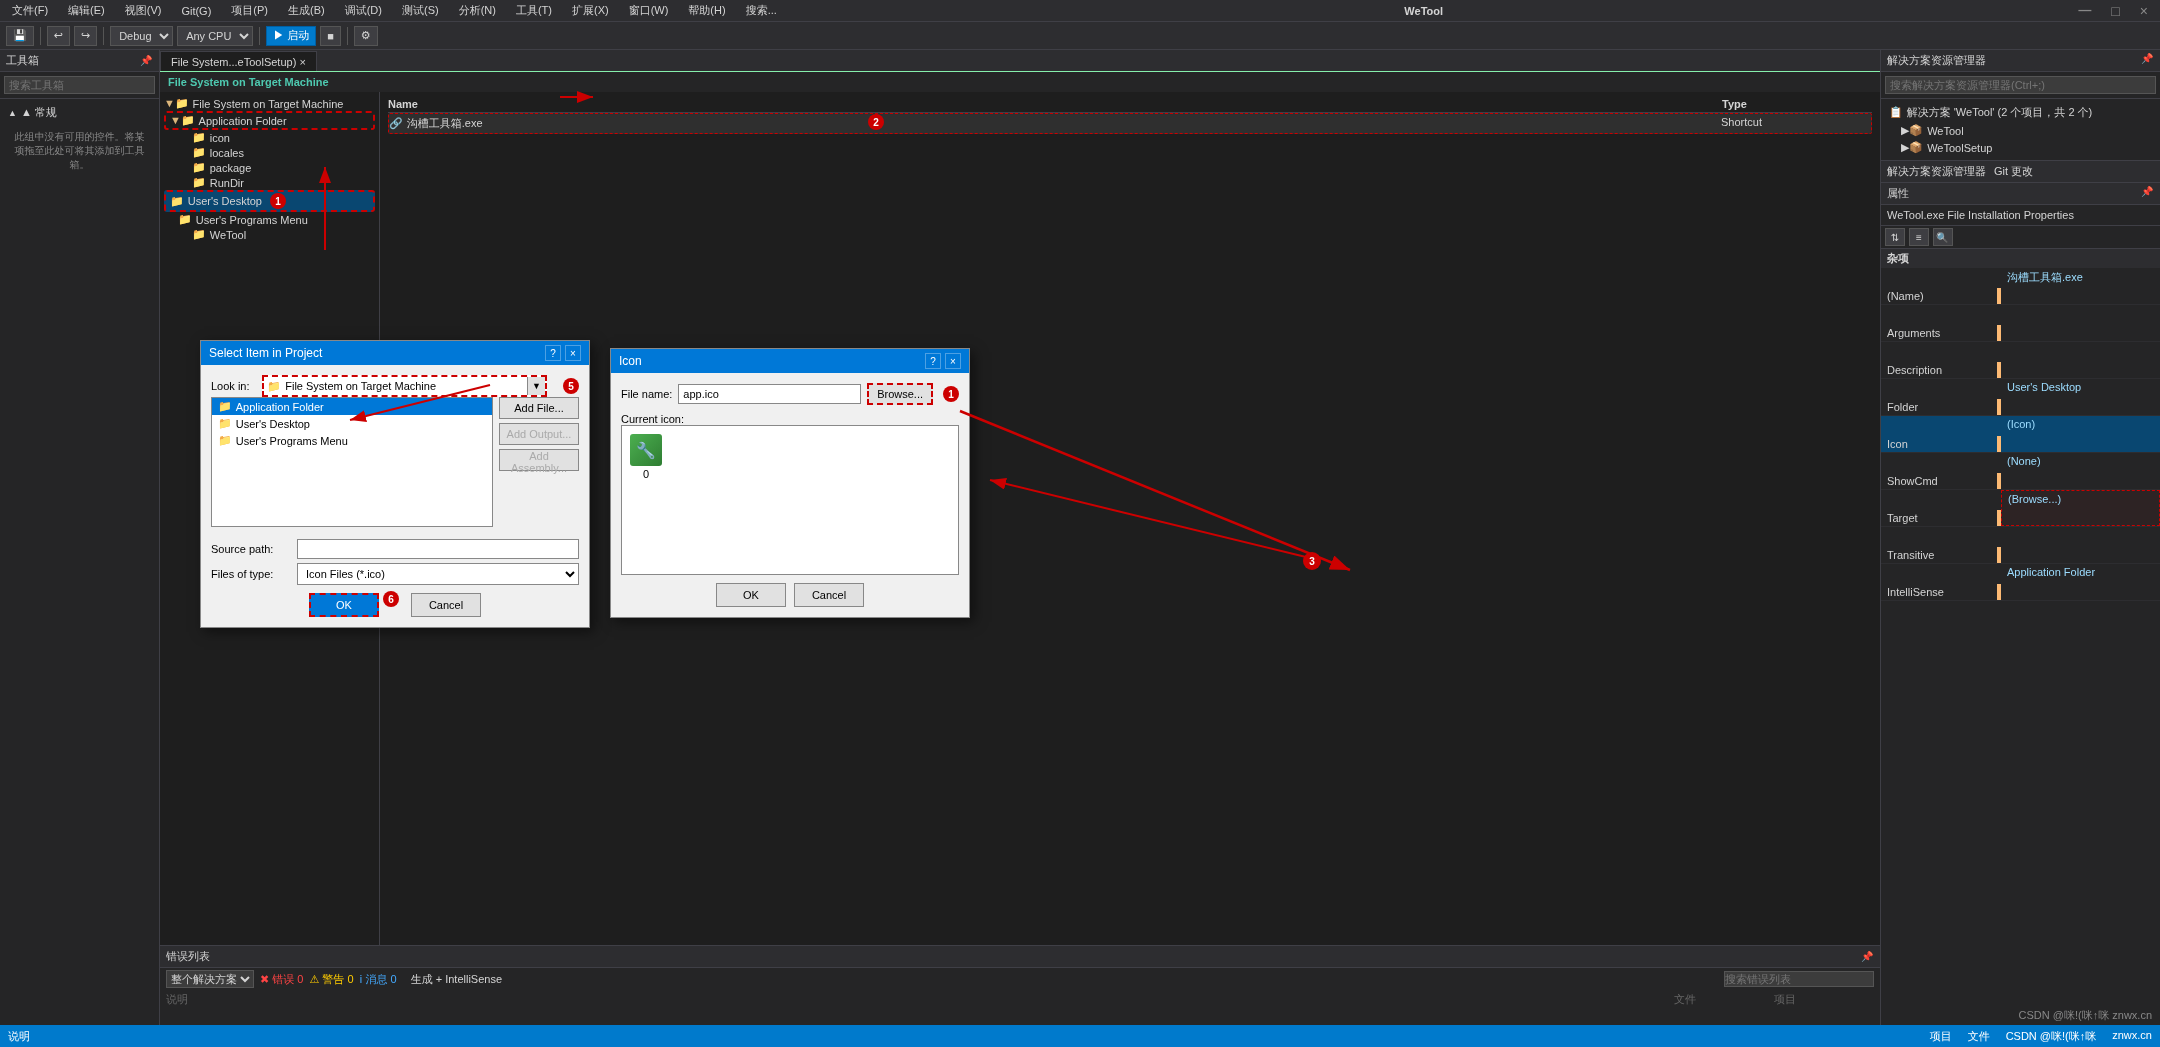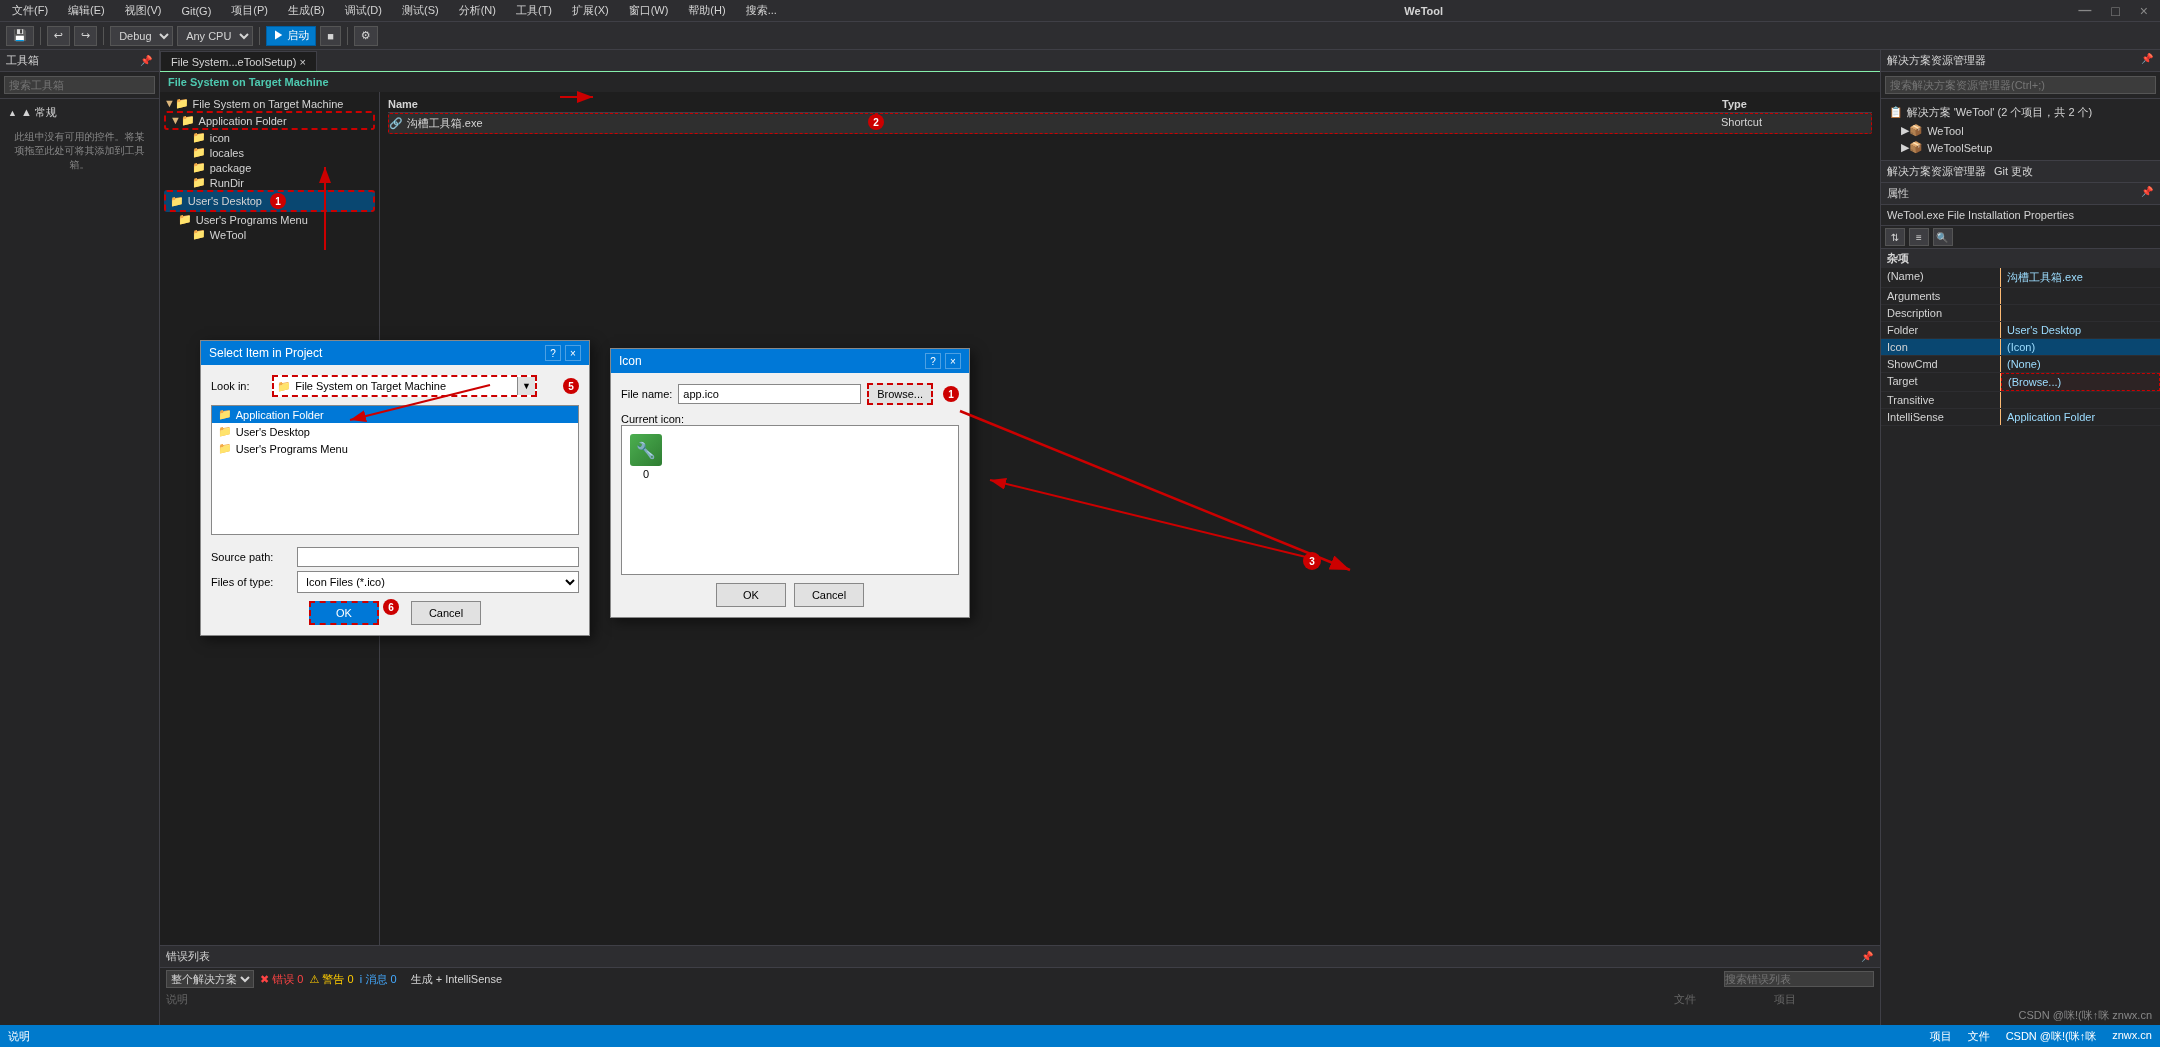--- a/index.html
+++ b/index.html
@@ -295,21 +295,22 @@
     }
     .props-row {
       display: grid;
       grid-template-columns: 120px 1fr;
       border-bottom: 1px solid #2d2d30;
     }
     .props-row.highlighted { background: #094771; }
     .props-key {
       padding: 2px 6px;
       color: #d4d4d4;
-      border-right: 1px solid #fdba74;
+      border-right: 4px solid #fdba74;
+      margin-top: 20px;
     }
     .props-val {
       padding: 2px 6px;
       color: #9cdcfe;
     }
     .props-val.red-dashed {
       border: 1px dashed #cc0000;
       background: rgba(200,0,0,0.05);
     }
 
@@ -394,22 +395,22 @@
 
     
     .select-item-dialog {
       left: 200px;
       top: 340px;
       width: 390px;
     }
     .look-in-row {
       display: flex;
       align-items: center;
-      gap: 22px;
-      margin-bottom: 8px;
+      gap: 12px;
+      margin-bottom: 0;
     }
     .look-in-label { font-size: 11px; white-space: nowrap; }
     .folder-list {
       border: 1px solid #888;
       background: white;
       height: 130px;
       margin-bottom: 6px;
       overflow-y: auto;
     }
     .folder-list-item {
@@ -935,20 +936,25 @@
           </div>
           <div class="folder-list-item">
             <span class="list-folder-icon">📁</span>
             <span>User's Desktop</span>
           </div>
           <div class="folder-list-item">
             <span class="list-folder-icon">📁</span>
             <span>User's Programs Menu</span>
           </div>
         </div>
+        <div class="right-buttons">
+            <button style="width: 80px; height: 22px; background: rgb(225, 225, 225); border: 1px solid rgb(136, 136, 136); font-size: 11px; cursor: pointer; display: block;">Add File...</button>
+            <button disabled="" style="width: 80px; height: 22px; background: rgb(225, 225, 225); border: 1px solid rgb(136, 136, 136); font-size: 11px; cursor: pointer; display: block;">Add Output...</button>
+            <button disabled="" style="width: 80px; height: 22px; background: rgb(225, 225, 225); border: 1px solid rgb(136, 136, 136); font-size: 11px; cursor: pointer; display: block;">Add Assembly...</button>
+          </div>
       </div>
 
       <div class="source-row">
         <span class="source-label">Source path:</span>
         <input class="source-input" type="text" style="">
       </div>
 
       <div class="filetype-row">
         <span class="filetype-label">Files of type:</span>
         <select class="filetype-select">

